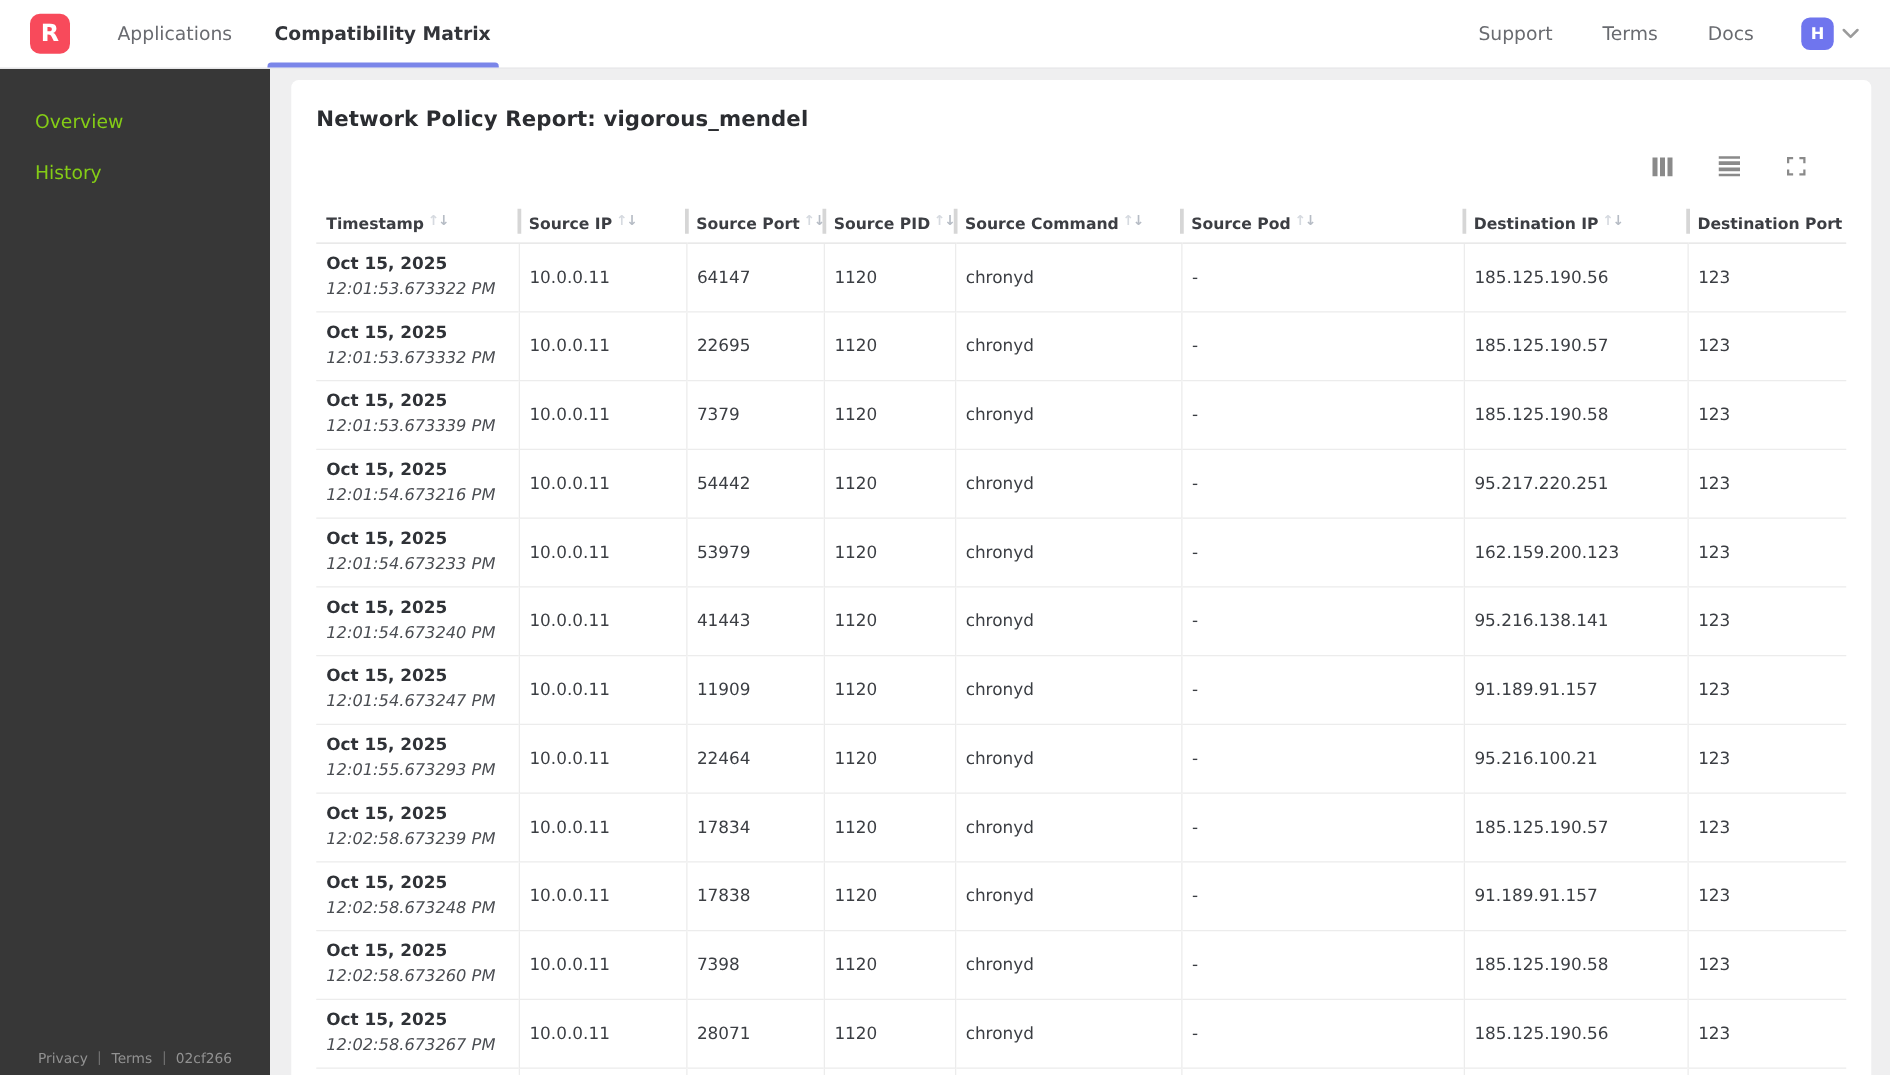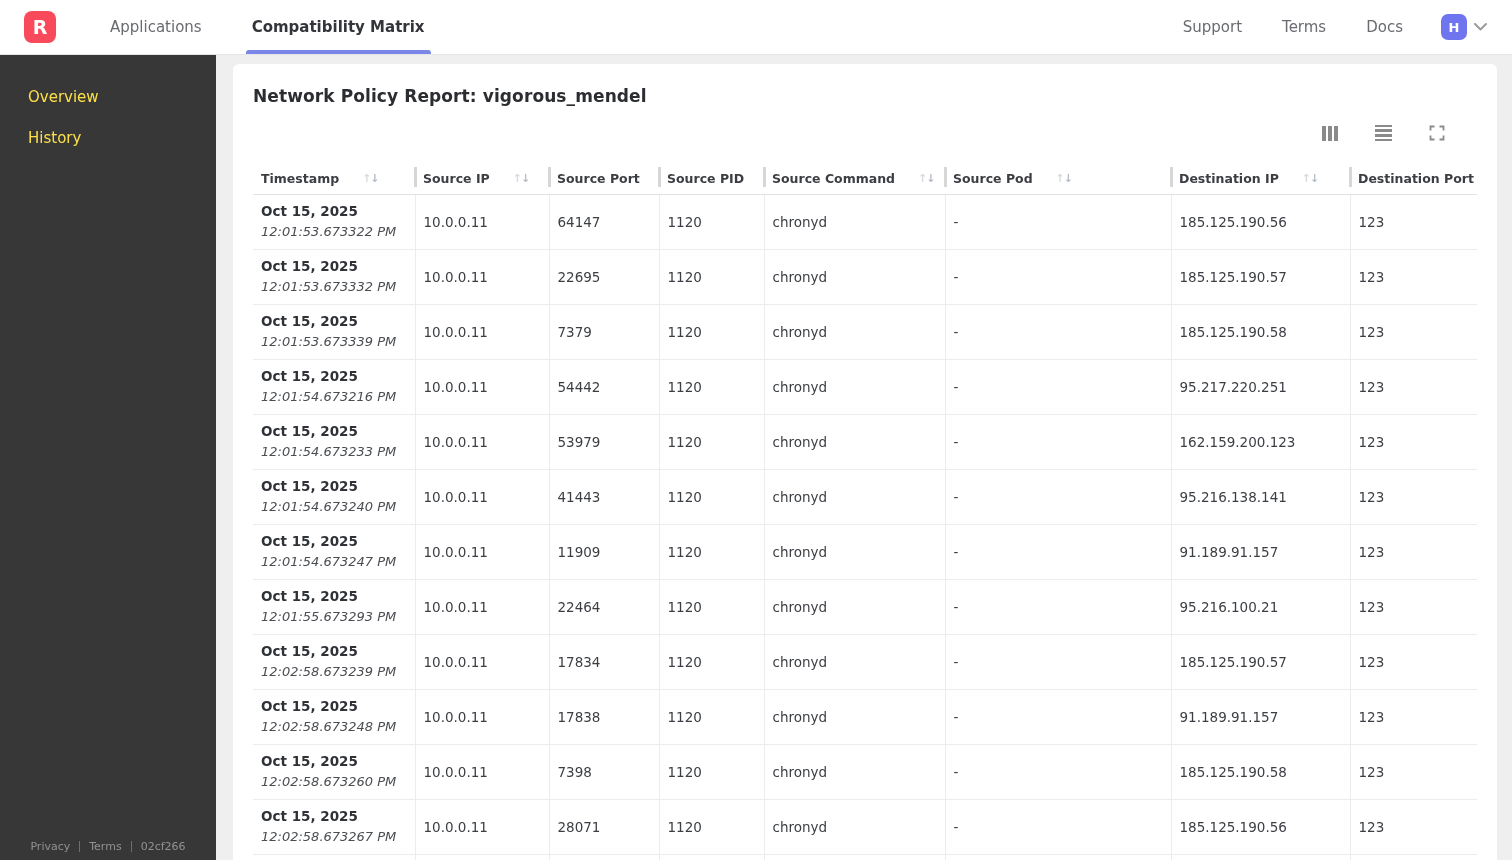--- a/index.html
+++ b/index.html
@@ -6,35 +6,35 @@
   html,body { width:1512px; height:860px; overflow:hidden; background:#efeff0;
     font-family:"DejaVu Sans","Liberation Sans",sans-serif; }
 
   
   .topbar { position:fixed; top:0; left:0; width:1512px; height:55px; background:#ffffff;
     border-bottom:1px solid #e4e4e6; display:flex; align-items:center; z-index:20; }
   .logo { width:32px; height:32px; margin-left:24px; border-radius:8px; background:#f84a5b;
     color:#fff; font-weight:700; font-size:19px; display:flex; align-items:center; justify-content:center; }
   .topnav { display:flex; height:100%; margin-left:32px; }
   .topnav-item { position:relative; display:flex; align-items:center; height:100%; padding:0 6px;
-    margin-right:22px; font-size:15px; color:#696b70; cursor:pointer;margin-left:16px; }
+    margin-right:22px; font-size:15px; color:#696b70; cursor:pointer; }
   .topnav-item.active { color:#33353a; font-weight:700; }
   .topnav-item.active::after { content:""; position:absolute; left:0; right:0; bottom:0;
     height:4px; border-radius:3px 3px 0 0; background:#7b86e9; }
   .topbar-right { margin-left:auto; display:flex; align-items:center; padding-right:24px; }
   .toplink { font-size:15px; color:#696b70; margin-left:40px; cursor:pointer; }
   .avatar { width:26px; height:26px; margin-left:38px; border-radius:7px; background:#6f75ee;
     color:#fff; font-size:13px; font-weight:600; display:flex; align-items:center; justify-content:center; cursor:pointer; }
   .chevron { margin-left:6px; cursor:pointer; display:flex; align-items:center; }
 
   
   .sidebar { position:fixed; top:55px; left:0; width:216px; height:805px; background:#373737; z-index:10; }
   .side-nav { padding-top:21px; }
   .side-item { height:41px; display:flex; align-items:center; padding-left:28px;
-    font-size:15px; color:#fde047; cursor:pointer; }
+    font-size:15px; color:#84cc16; cursor:pointer; }
   .side-item.active { background:#4b4b4b; color:#ffffff; border-left:4px solid #f4485a; padding-left:24px; }
   .side-footer { position:absolute; bottom:7px; left:0; width:100%; display:flex; align-items:center;
     justify-content:center; gap:9px; font-size:11px; color:#929292; }
   .side-footer .sep { width:1px; height:11px; background:#6e6e6e; }
   .side-footer span { cursor:default; }
   .side-footer .link { cursor:pointer; }
 
   
   .main { position:fixed; top:55px; left:216px; width:1296px; height:827px; background:#efeff0; }
   .card { position:absolute; top:9px; left:17px; width:1264px; height:1000px; background:#ffffff;
@@ -47,21 +47,21 @@
   .icon-cols i { width:4.5px; height:15px; background:#8a8a8a; display:block; }
   .icon-rows { display:flex; flex-direction:column; gap:2px; }
   .icon-rows i { width:17px; height:2.6px; background:#8a8a8a; display:block; }
 
   
   table { border-collapse:collapse; table-layout:fixed; width:1224px; margin-top:18px; }
   .col-0{width:162px}.col-1{width:134px}.col-2{width:110px}.col-3{width:105px}
   .col-4{width:181px}.col-5{width:226px}.col-6{width:179px}.col-7{width:127px}
   th { position:relative; height:30px; text-align:left; vertical-align:middle;
     border-bottom:1px solid #e2e2e2; cursor:pointer; }
-  th .th-inner { display:flex; align-items:center; gap:23px; padding-left:8px;
+  th .th-inner { display:flex; gap:3px; padding-left:8px;
     font-size:12.5px; font-weight:700; color:#3c3e43; white-space:nowrap; overflow:hidden; }
   th:not(:first-child)::before { content:""; position:absolute; left:-1px; top:3px;
     width:3px; height:20px; background:#d6d6d6; }
   .sort { display:inline-flex; font-size:11px; line-height:1; letter-spacing:-1px; }
   .sort .up { color:#d6dae0; } .sort .dn { color:#b6bcc5; }
   td { height:55px; vertical-align:middle; padding:0 10px 0 8px;
     border-top:1px solid #ececec; border-right:1px solid #ececec;
     font-size:13.5px; color:#3b3e43; white-space:nowrap; overflow:hidden; }
   td:last-child { border-right:none; }
   tbody tr:first-child td { border-top:none; }

